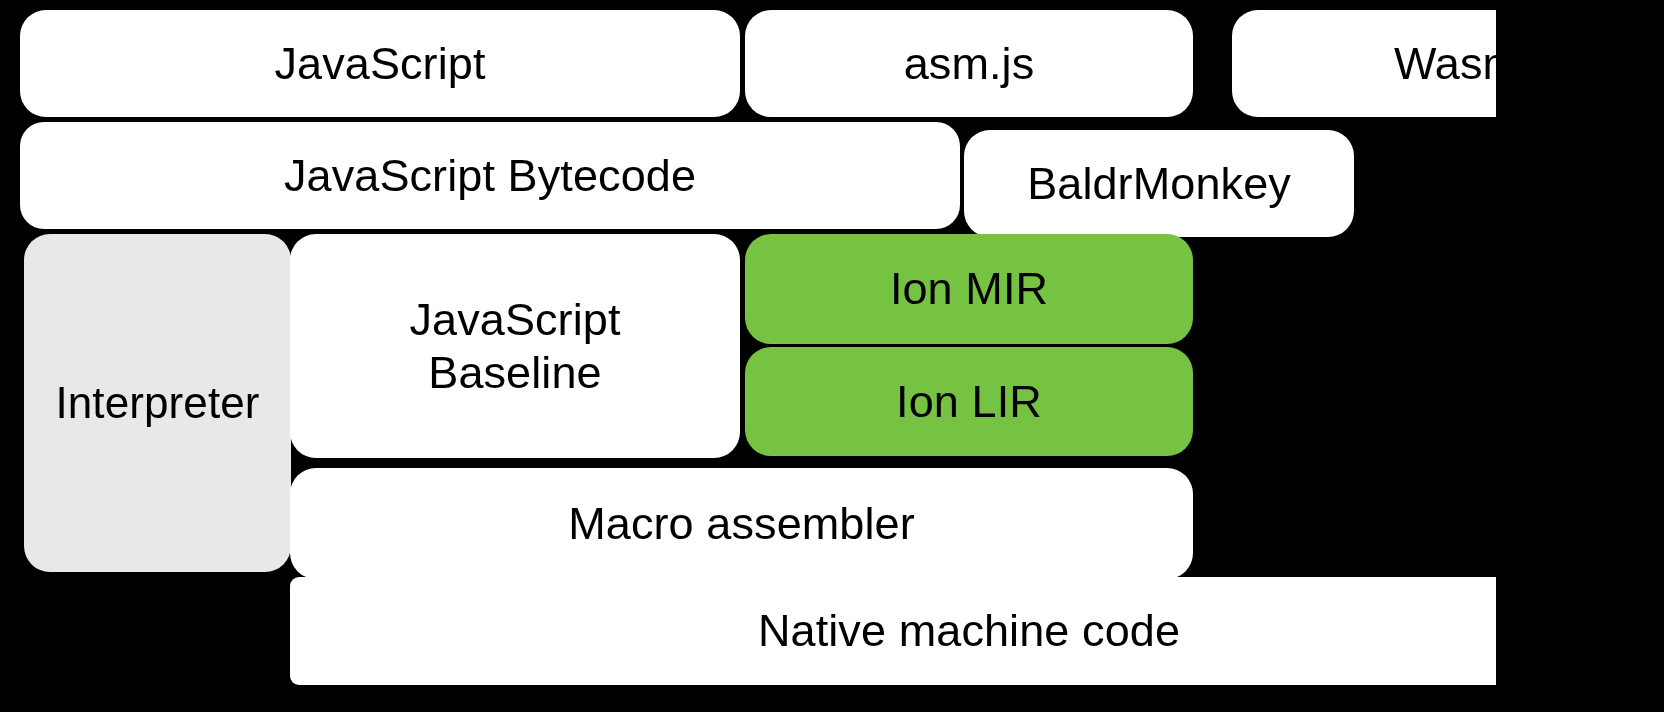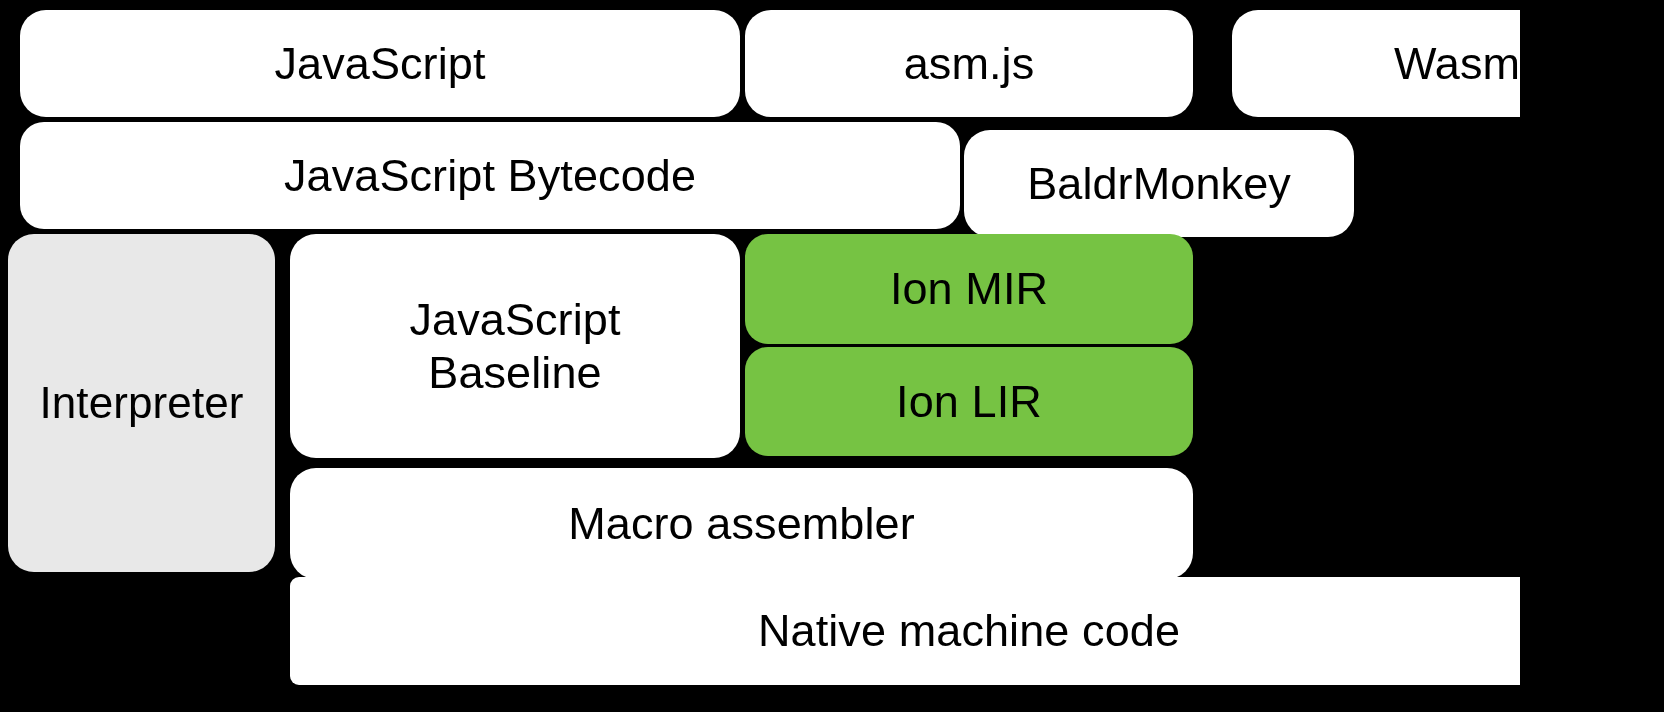--- a/index.html
+++ b/index.html
@@ -10,62 +10,61 @@
   }
   body {
     font-family: "Liberation Sans", sans-serif;
   }
   #diagram {
     position: relative;
     width: 1496px;
     height: 712px;
     background: #000000;
     overflow: hidden;
-    padding-left: 24px;
   }
   .node {
     position: absolute;
     box-sizing: border-box;
     display: flex;
     align-items: center;
     justify-content: center;
     text-align: center;
     border-radius: 26px;
     color: #000000;
     font-family: "Liberation Sans", sans-serif;
     font-weight: 400;
     line-height: 1.18;
     letter-spacing: 0.1px;
     white-space: pre-line;
     -webkit-font-smoothing: antialiased;
   }
   .fill-white  { background: #ffffff; }
   .fill-gray   { background: #e8e8e8; }
-  .fill-green  { background: #76c343; border-radius: 23px; }
+  .fill-green  { background: #76c343; }
   .fill-pink   { background: #f5768c; }
 
   .sz-lg { font-size: 45px; }
   .sz-md { font-size: 44px; }
 </style>
 </head>
 <body>
 
 <div id="diagram" style="background: rgb(0, 0, 0);">
 
   <div class="node fill-white sz-lg" style="left: 20px; top: 10px; width: 720px; height: 107px; background: rgb(255, 255, 255); color: rgb(0, 0, 0);">JavaScript</div>
 
   <div class="node fill-white sz-lg" style="left: 745px; top: 10px; width: 448px; height: 107px; background: rgb(255, 255, 255); color: rgb(0, 0, 0);">asm.js</div>
 
   <div class="node fill-white sz-lg" style="left: 1198px; top: 10px; width: 450px; height: 107px; background: rgb(255, 255, 255); color: rgb(0, 0, 0); margin-left: 34px;">Wasm</div>
 
   <div class="node fill-white sz-lg" style="left: 20px; top: 122px; width: 940px; height: 107px; background: rgb(255, 255, 255); color: rgb(0, 0, 0); border-radius: 24px;">JavaScript Bytecode</div>
 
   <div class="node fill-white sz-lg" style="left: 964px; top: 130px; width: 390px; height: 107px; background: rgb(255, 255, 255); color: rgb(0, 0, 0);">BaldrMonkey</div>
 
-  <div class="node fill-gray sz-md" style="left: 8px; top: 234px; width: 267px; height: 338px; background: rgb(232, 232, 232); color: rgb(0, 0, 0);">Interpreter</div>
+  <div class="node fill-gray sz-md" style="left: 24px; top: 234px; width: 267px; height: 338px; background: rgb(232, 232, 232); color: rgb(0, 0, 0);">Interpreter</div>
 
   <div class="node fill-white sz-lg" style="left: 290px; top: 234px; width: 450px; height: 224px; background: rgb(255, 255, 255); color: rgb(0, 0, 0);">JavaScript
 Baseline</div>
 
   <div class="node fill-green sz-lg" style="left: 745px; top: 234px; width: 448px; height: 110px; background: rgb(118, 195, 67); color: rgb(0, 0, 0);">Ion MIR</div>
 
   <div class="node fill-green sz-lg" style="left: 745px; top: 347px; width: 448px; height: 109px; background: rgb(118, 195, 67); color: rgb(0, 0, 0);">Ion LIR</div>
 
 
   <div class="node fill-white sz-lg" style="left: 290px; top: 468px; width: 903px; height: 111px; background: rgb(255, 255, 255); color: rgb(0, 0, 0);">Macro assembler</div>

